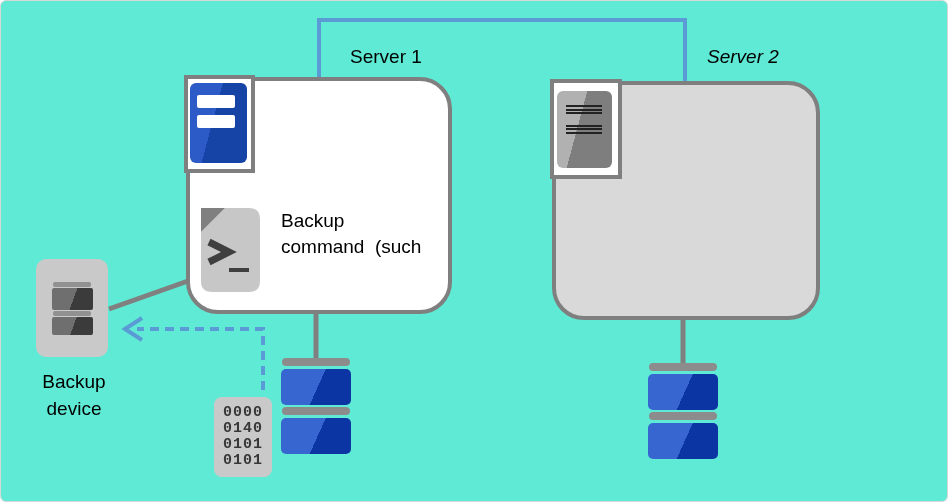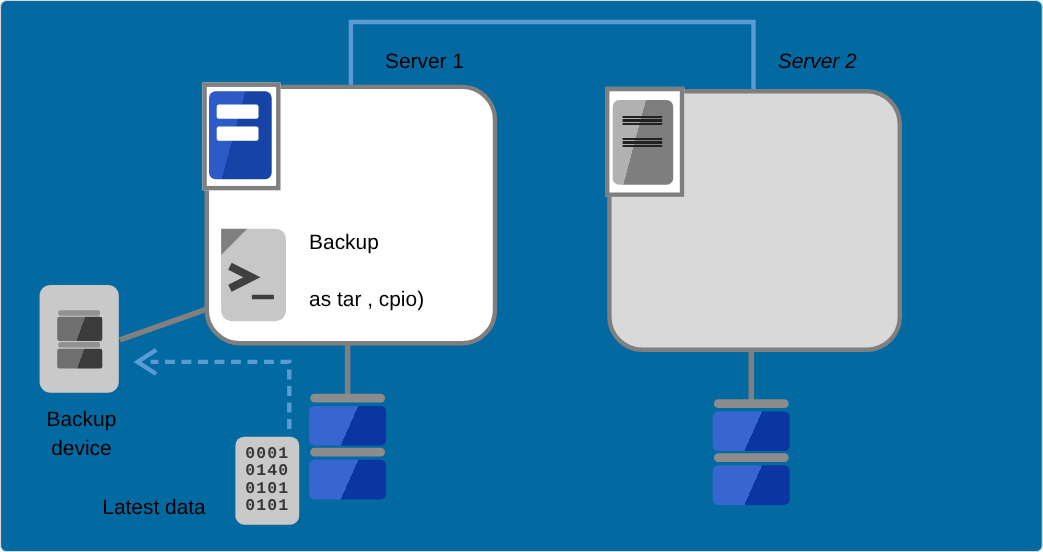--- a/index.html
+++ b/index.html
@@ -1,17 +1,17 @@
 <!DOCTYPE html>
 <html><head>
 <meta charset="utf-8">
 <style>
   html,body{margin:0;padding:0;background:#ffffff;}
   .canvas{
-    position:relative;width:946px;height:500px;background:#0369a1;
+    position:relative;width:946px;height:500px;background:#5eead4;
     border:1px solid #d7d7d7;border-radius:6px;overflow:hidden;
     font-family:"Liberation Sans",sans-serif;color:#000;
   }
   .lines{position:absolute;left:0;top:0;width:948px;height:502px;pointer-events:none;}
   .label{position:absolute;font-size:19px;color:#000;white-space:pre;}
   .server-label-1{left:349px;top:45px;}
   .server-label-2{left:706px;top:45px;font-style:italic;}
   .server-box{position:absolute;border:4px solid #7F7F7F;box-sizing:border-box;
     border-radius:6px 32px 32px 32px;}
   .server-box-1{left:185px;top:76px;width:266px;height:237px;background:#ffffff;}
@@ -93,21 +93,21 @@
     </div>
   </div>
 
   <svg class="terminal-icon" width="64" height="90" viewBox="0 0 64 90">
     <path d="M26 3 H50 Q61 3 61 14 V76 Q61 87 50 87 H13 Q2 87 2 76 V27 Z" fill="#C7C7C7"></path>
     <path d="M2 3 L26 3 L2 27 Z" fill="#808080"></path>
     <path d="M10 37 L30 47 L10 57" fill="none" stroke="#3F3F3F" stroke-width="7"></path>
     <path d="M30 65 H50" fill="none" stroke="#3F3F3F" stroke-width="4"></path>
   </svg>
 
-  <div class="command-note"><span>Backup</span><br><br><span>as tar , cpio)</span></div>
+  <div class="command-note"><span>Backup</span><br><span>command  (such</span><br></div>
 
   <div class="backup-device">
     <div class="bd-bar t1"></div>
     <div class="bd-slot t1"></div>
     <div class="bd-bar t2"></div>
     <div class="bd-slot t2"></div>
   </div>
   <div class="backup-device-label"><span>Backup</span><br><span>device</span></div>
 
   <div class="storage storage-1">
@@ -118,20 +118,19 @@
   </div>
 
   <div class="storage storage-2">
     <div class="st-cap c1"></div>
     <div class="st-disk d1"></div>
     <div class="st-cap c2"></div>
     <div class="st-disk d2"></div>
   </div>
 
   <div class="binary-icon">
-    <div>0001</div>
+    <div>0000</div>
     <div>0140</div>
     <div>0101</div>
     <div>0101</div>
   </div>
-  <div class="label latest-data-label">Latest data</div>
 
 </div>
 
 </body></html>

